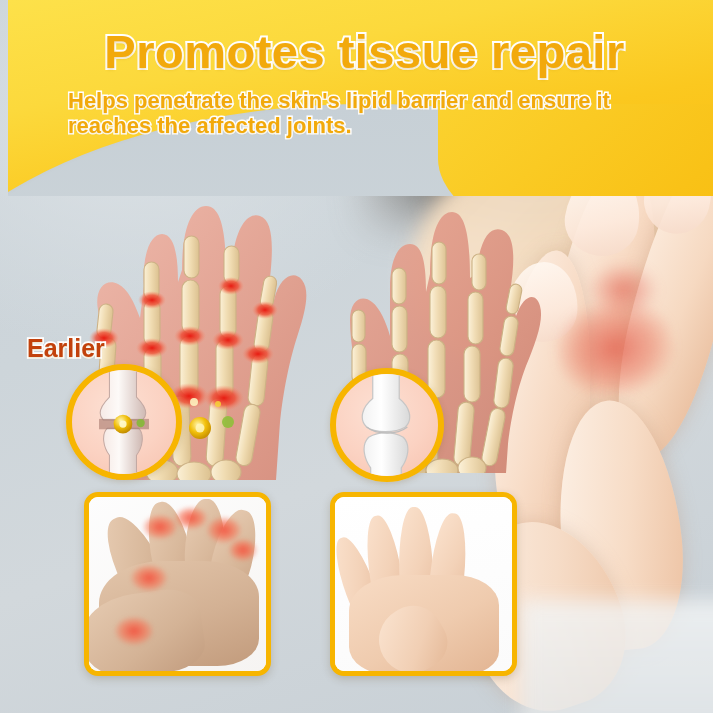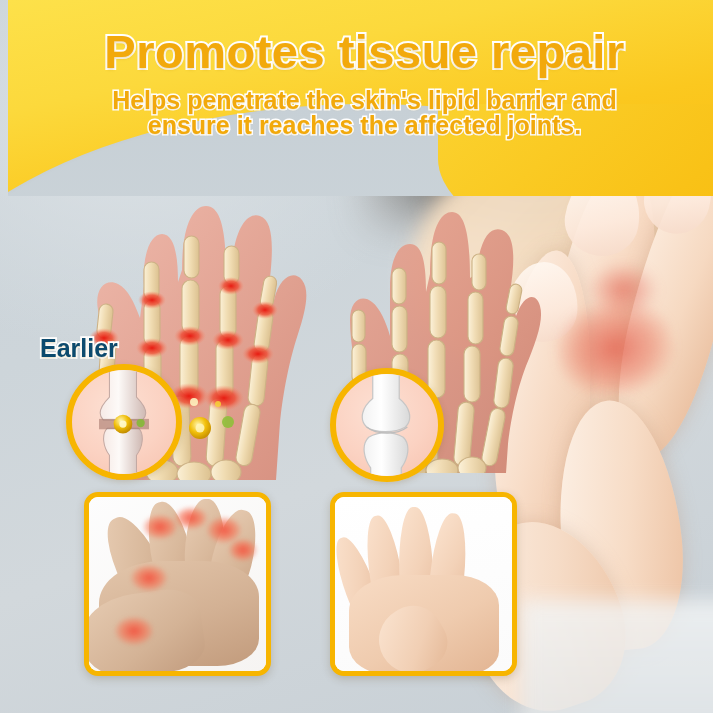--- a/index.html
+++ b/index.html
@@ -88,39 +88,38 @@
   }
   .title{
     position:absolute;left:0;right:0;top:24px;text-align:center;
     font-size:47px;font-weight:bold;letter-spacing:.5px;
     color:#F2A90B;
     -webkit-text-stroke:4px #fff;paint-order:stroke fill;
     text-shadow:0 2px 3px rgba(190,140,20,.28);
     white-space:nowrap;
   }
   .subtitle{
-    position:absolute;left:60px;right:60px;top:88px;text-align:center;
-    font-size:25px;font-weight:bold;line-height:25px;
+    position:absolute;left:60px;right:60px;top:88px;text-align:left;
+    font-size:22px;font-weight:bold;line-height:25px;
     color:#F2A90B;
     -webkit-text-stroke:3px #fff;paint-order:stroke fill;
     text-shadow:0 1px 2px rgba(190,140,20,.22);
   }
 
   
   .handfig{position:absolute;}
   .hand-left{left:58px;top:150px;width:265px;height:330px;}
   .hand-right{left:330px;top:168px;width:215px;height:305px;}
 
   
   .caption{
     position:absolute;font-size:25px;font-weight:bold;
-    color:#0c4a6e;-webkit-text-stroke:3.5px #fff;paint-order:stroke fill;
+    color:#c2410c;-webkit-text-stroke:3.5px #fff;paint-order:stroke fill;
     text-shadow:0 1px 2px rgba(170,120,10,.25);
     white-space:nowrap;
-    margin-left:13px;
   }
   .cap-earlier{left:27px;top:334px;}
   .cap-after{left:249px;top:334px;}
 
   
   .inset{
     position:absolute;border-radius:50%;
     border:6px solid #F7B500;
     background:radial-gradient(circle at 42% 36%, #fde0d3 0%, #fbd2c2 55%, #f6c2ae 100%);
     overflow:hidden;box-shadow:0 2px 6px rgba(120,90,40,.22);

